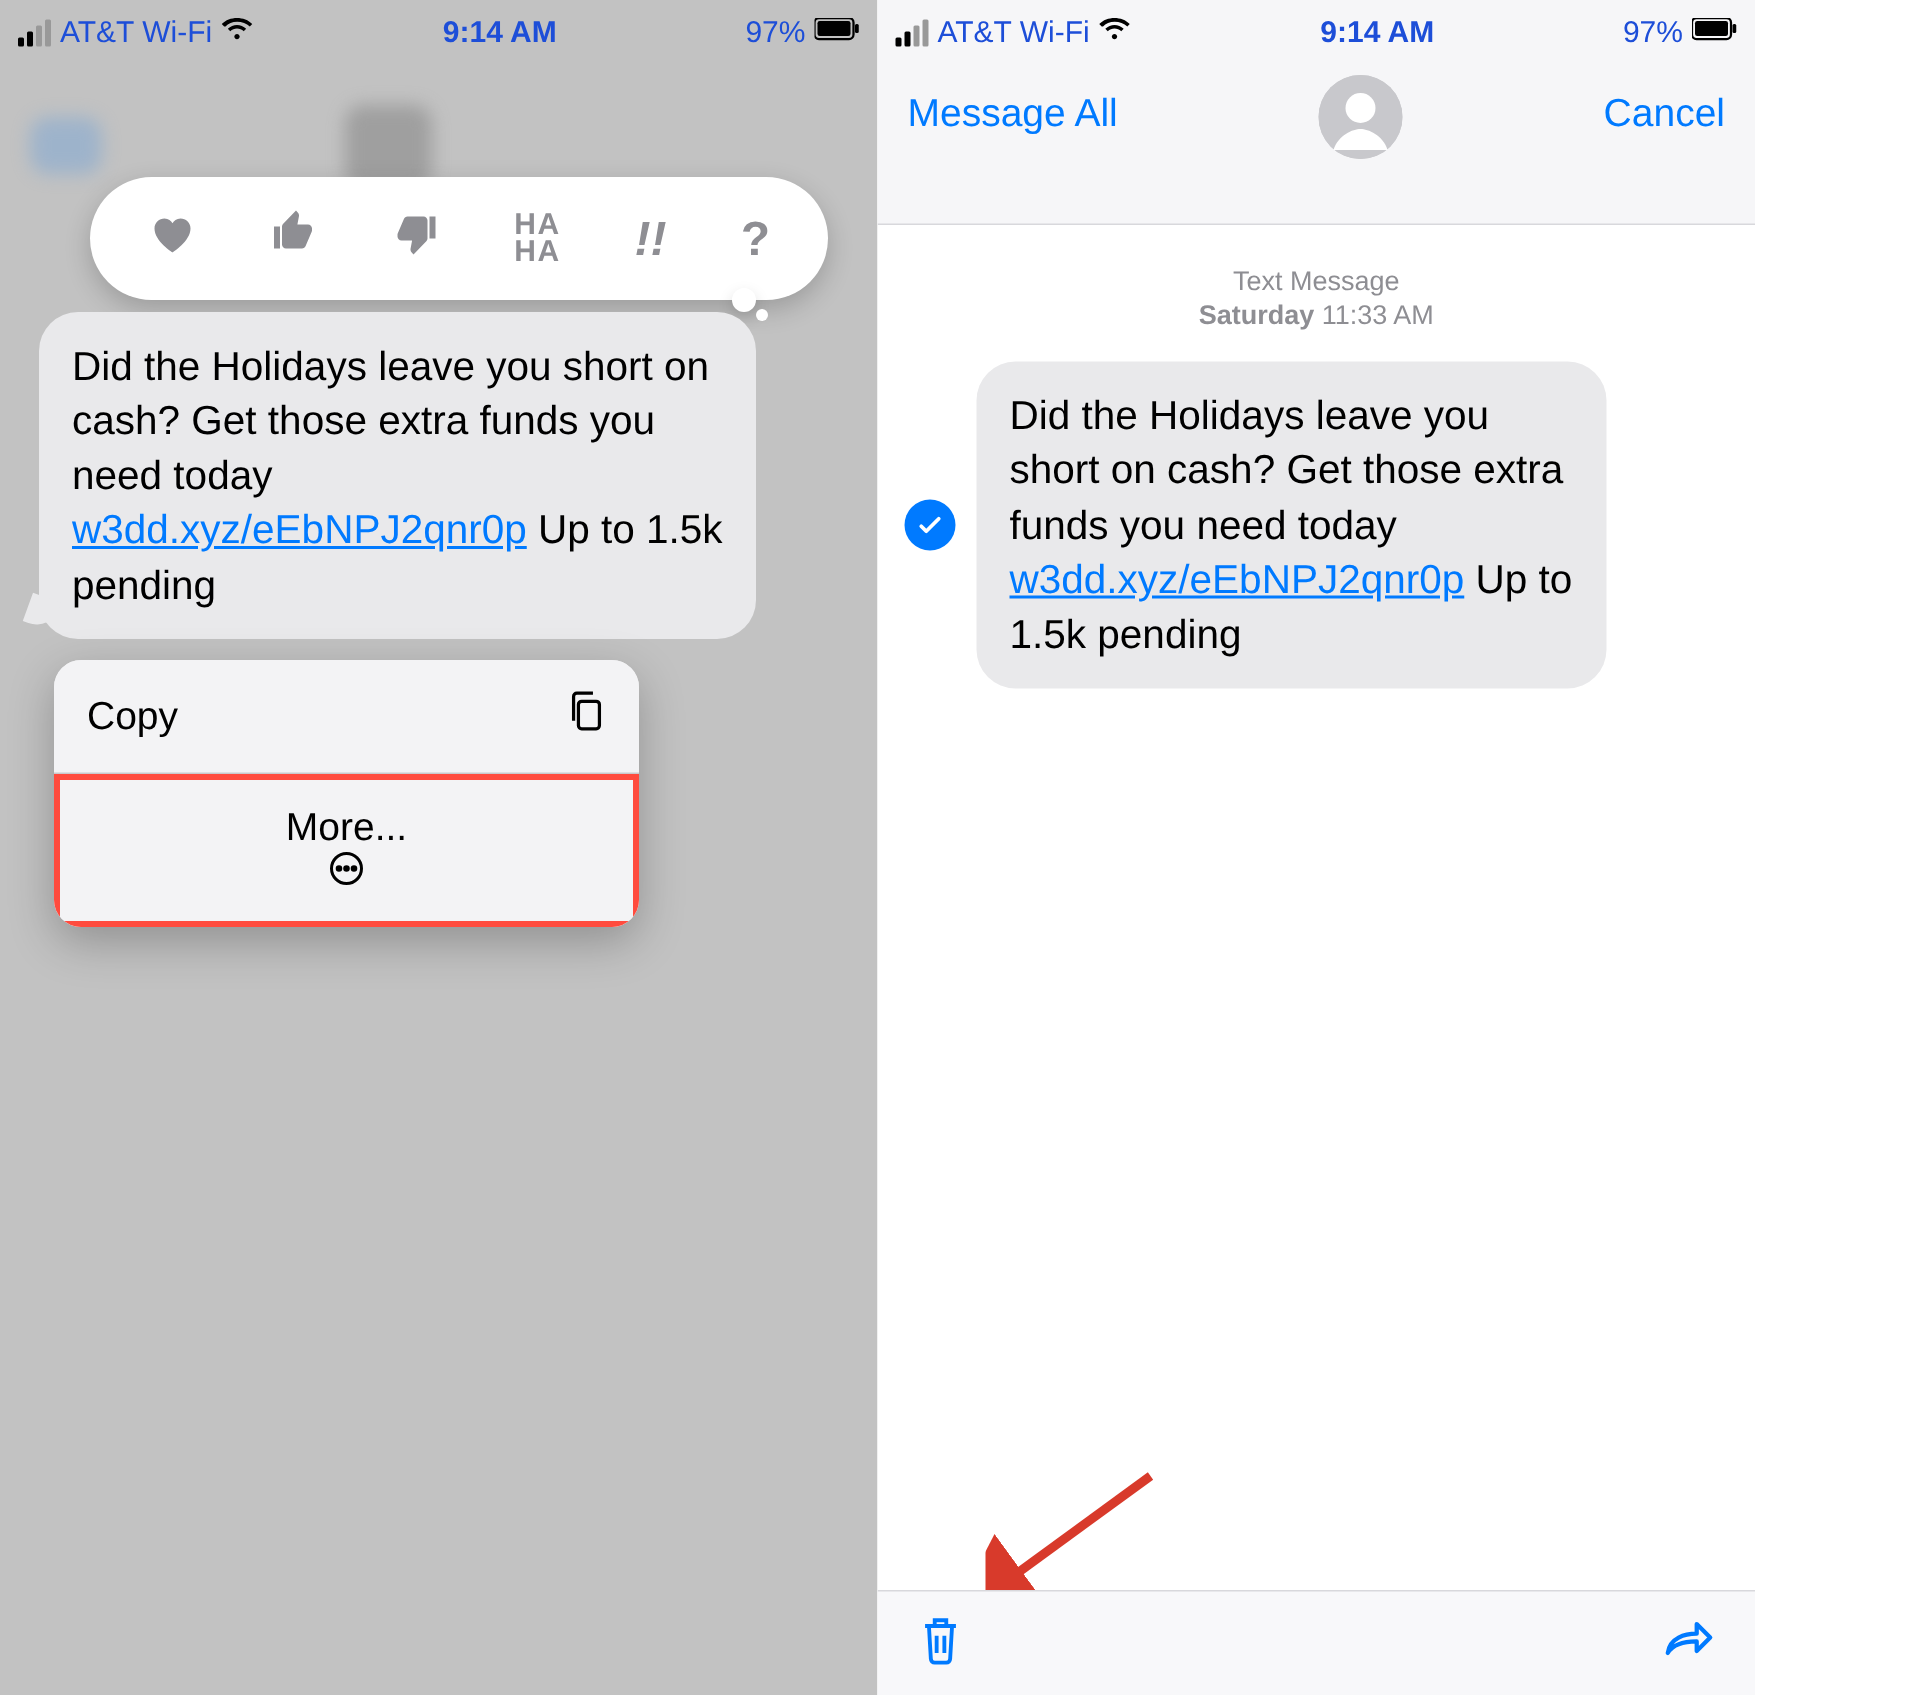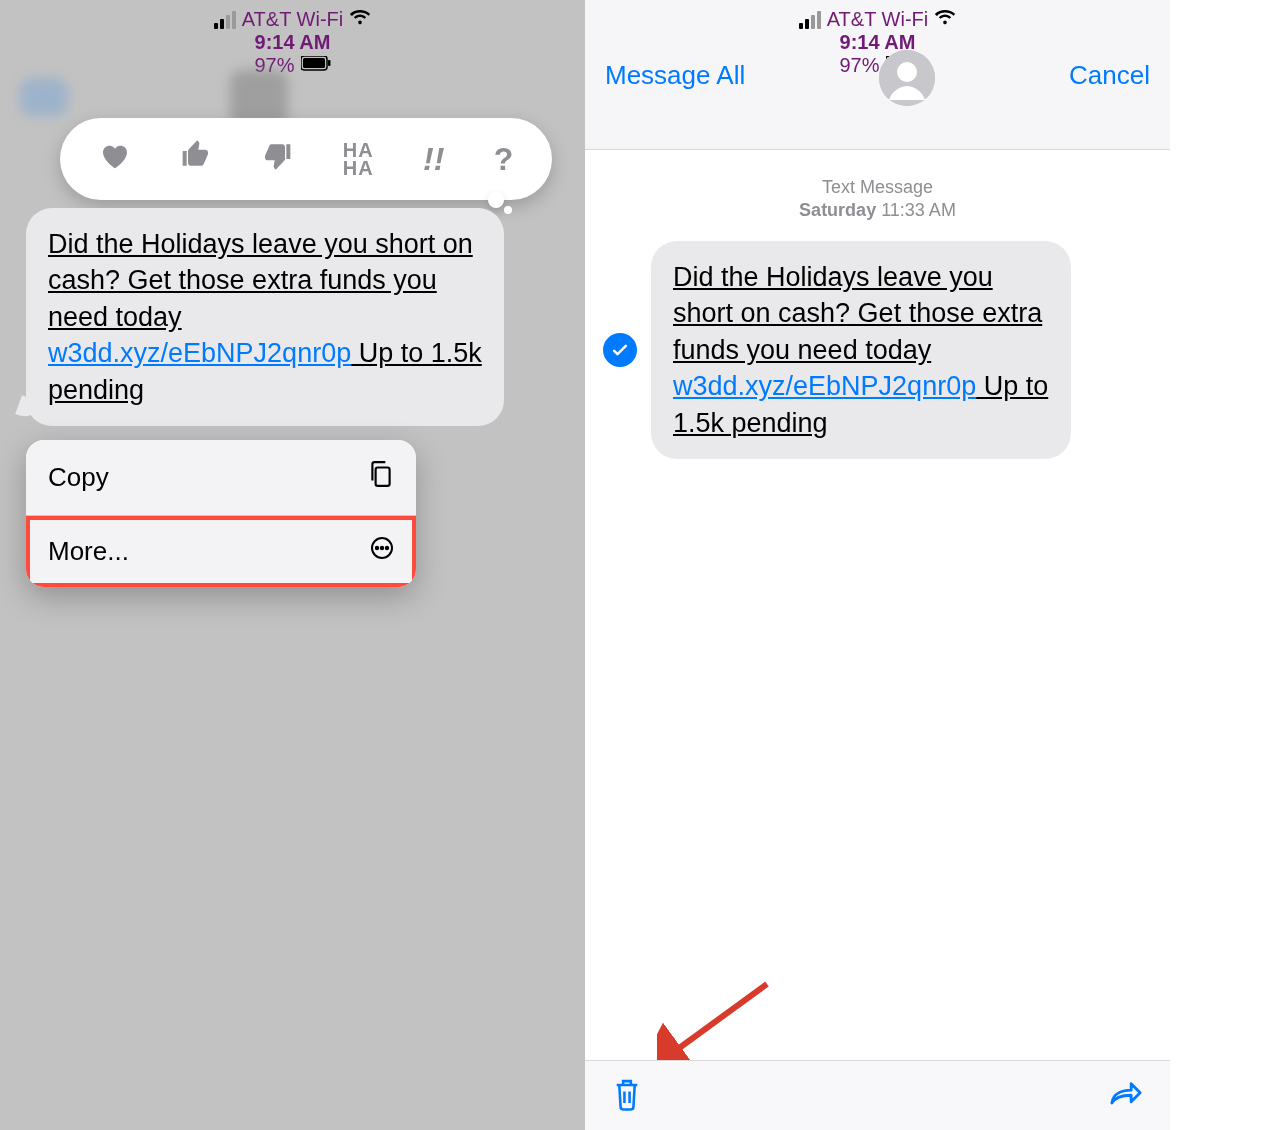--- a/index.html
+++ b/index.html
@@ -16,26 +16,26 @@
     height: 1130px;
     overflow: hidden;
   }
   .phone-left { background: #c2c2c2; }
   .phone-right { background: #fff; }
 
   
   .status-bar {
     display: flex;
     align-items: center;
+    justify-content: space-between;
     padding: 8px 12px 4px 12px;
     font-size: 20px;
     font-weight: 500;
-    color: #701a75;
+    color: #1d4ed8;
     height: 40px;
-    flex-direction: column;
   }
   .sb-left, .sb-right { display: flex; align-items: center; gap: 6px; }
   .sb-center { font-weight: 600; }
   .signal-bars { display: inline-flex; align-items: flex-end; gap: 2px; }
   .signal-bars span { width: 4px; background: #000; border-radius: 1px; }
   .signal-bars span:nth-child(1){height:6px;}
   .signal-bars span:nth-child(2){height:10px;}
   .signal-bars span:nth-child(3){height:14px; background:#999;}
   .signal-bars span:nth-child(4){height:18px; background:#999;}
   .wifi-icon, .battery-icon { display:inline-block; }
@@ -88,21 +88,20 @@
 
   
   .bubble {
     position: absolute;
     background: #e9e9eb;
     border-radius: 26px;
     padding: 18px 22px;
     font-size: 27px;
     line-height: 1.35;
     color: #000;
-    text-decoration: underline;
   }
   .bubble-left {
     top: 208px;
     left: 26px;
     width: 478px;
   }
   .bubble-left::before{
     content:"";
     position:absolute;
     left:-8px; bottom:8px;
@@ -110,21 +109,21 @@
     background:#e9e9eb;
     border-bottom-right-radius:16px;
     transform:rotate(20deg);
   }
   .bubble .link { color:#007aff; text-decoration: underline; }
 
   
   .context-menu {
     position: absolute;
     top: 440px;
-    left: 26px;
+    left: 36px;
     width: 390px;
     background: #eaeaec;
     border-radius: 18px;
     overflow: hidden;
     box-shadow: 0 10px 30px rgba(0,0,0,0.25);
   }
   .menu-item {
     display: flex;
     align-items: center;
     justify-content: space-between;
@@ -134,20 +133,21 @@
     border-bottom: 1px solid #c9c9cc;
     cursor: pointer;
     background: #f3f3f5;
   }
   .menu-item:last-child { border-bottom: none; }
   .menu-item.highlighted {
     outline: 4px solid #ff4b3e;
     outline-offset: -4px;
     position: relative;
     z-index: 2;
+    flex-direction: column;
   }
   .menu-icon { font-size: 26px; color:#000; }
 
   
   .edit-header {
     height: 110px;
     display: flex;
     align-items: flex-start;
     justify-content: space-between;
     padding: 14px 20px 0 20px;

